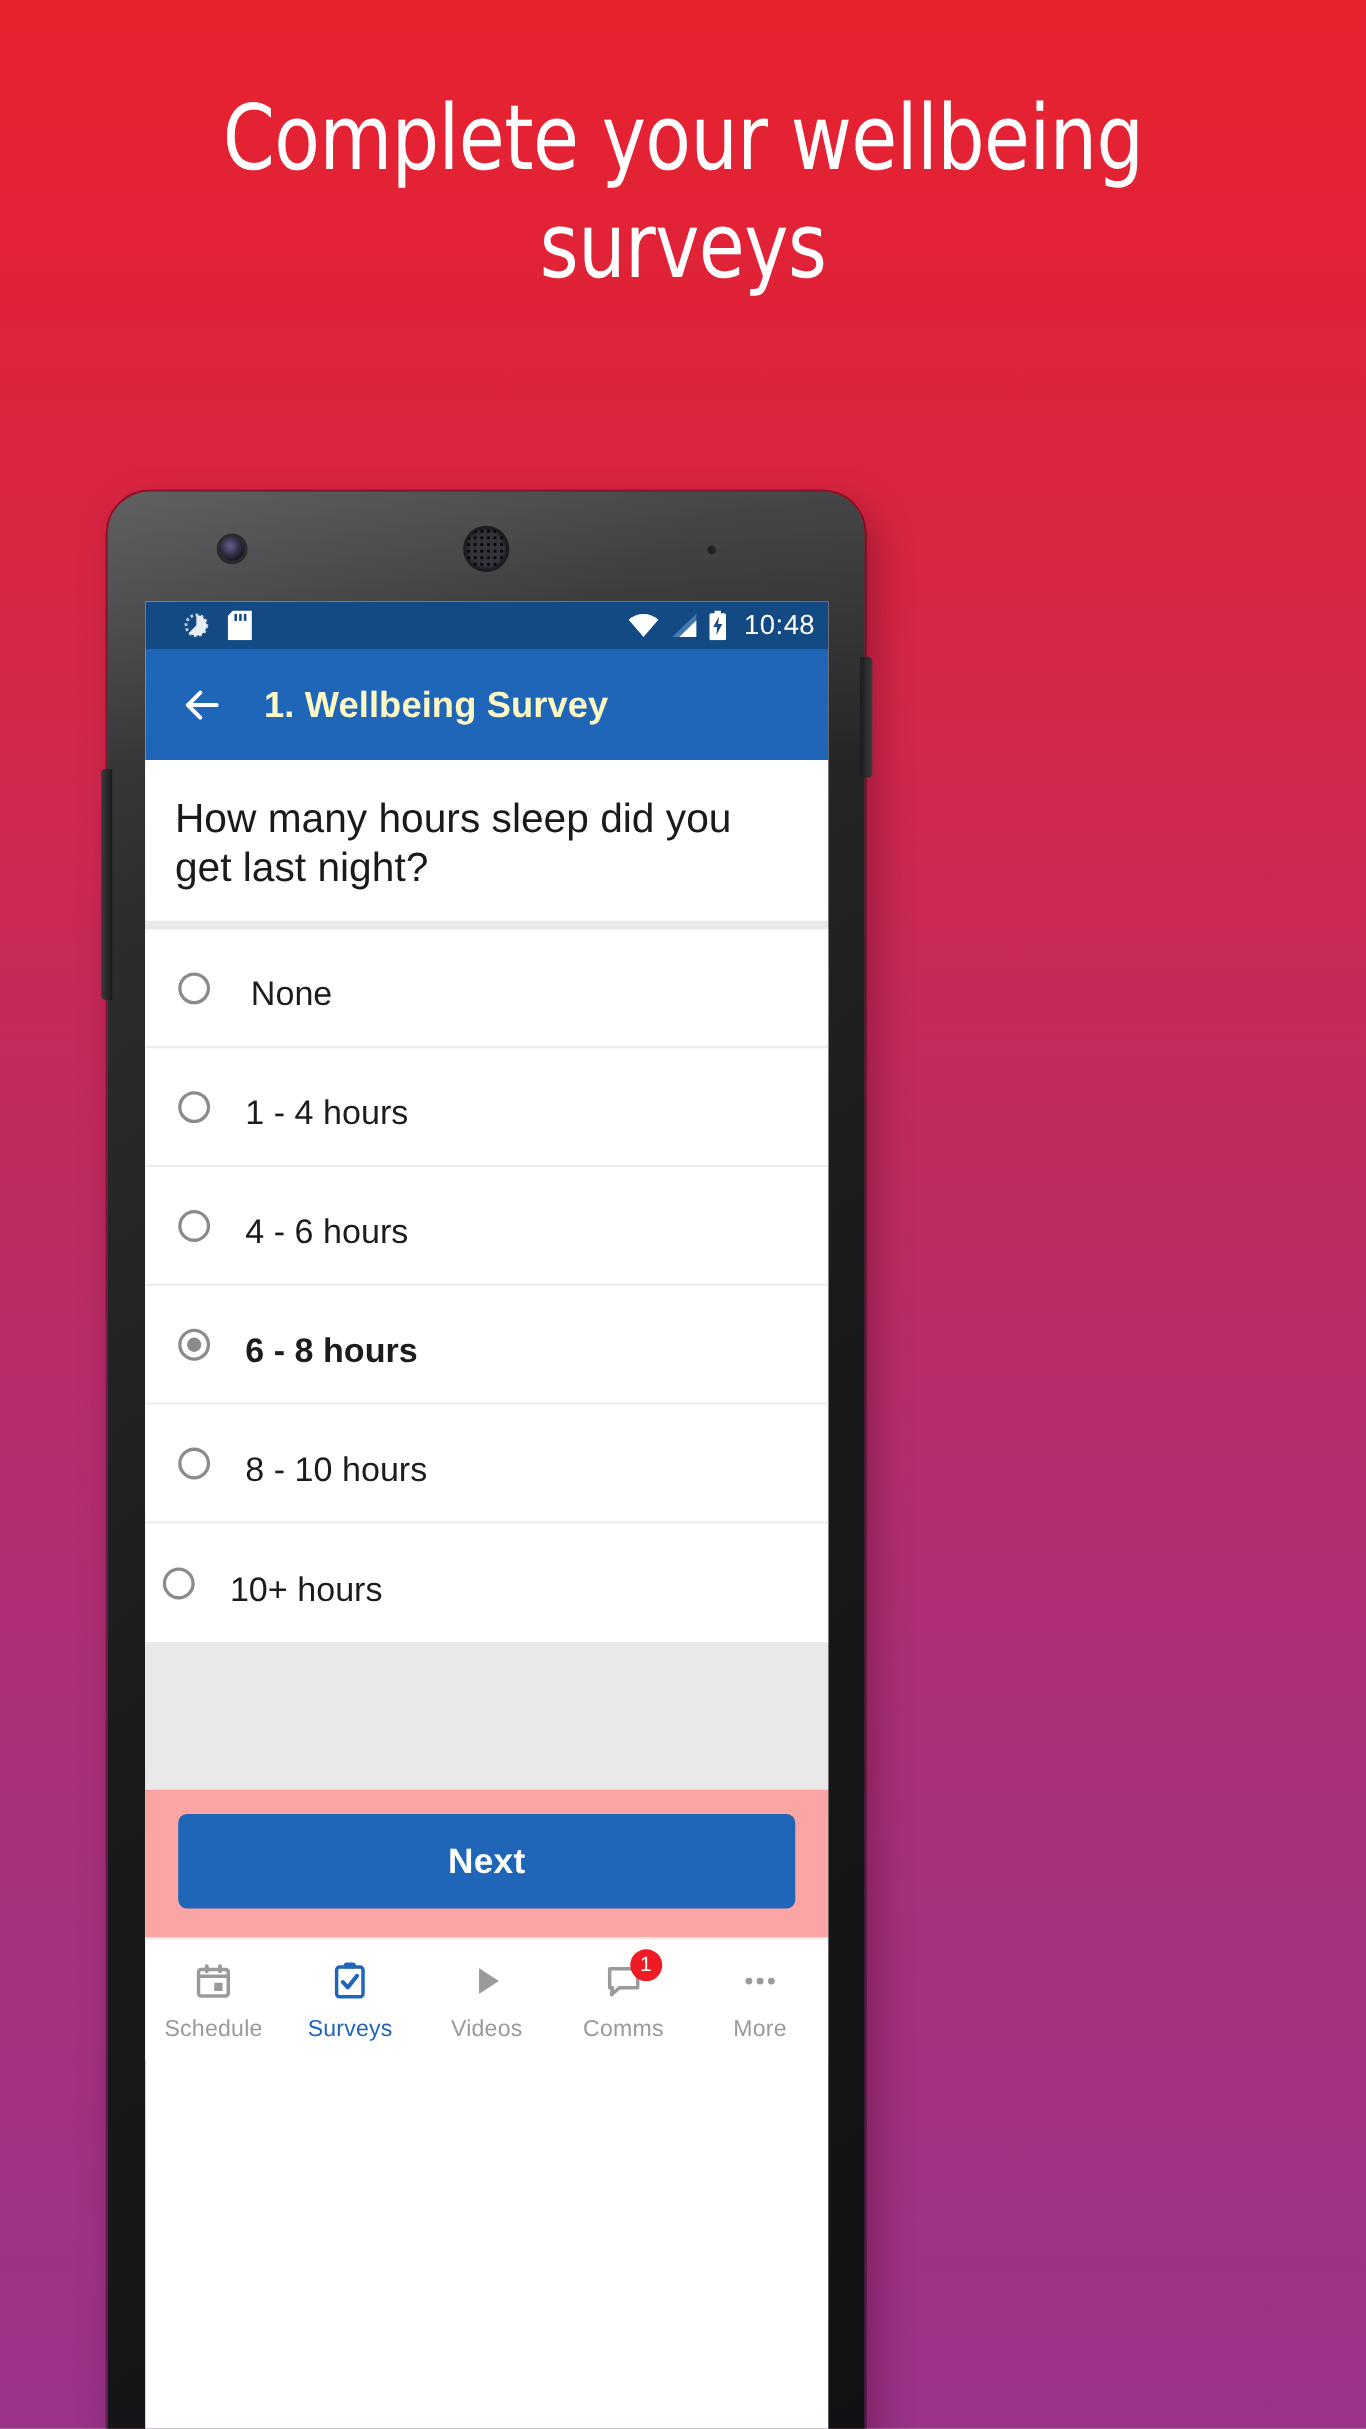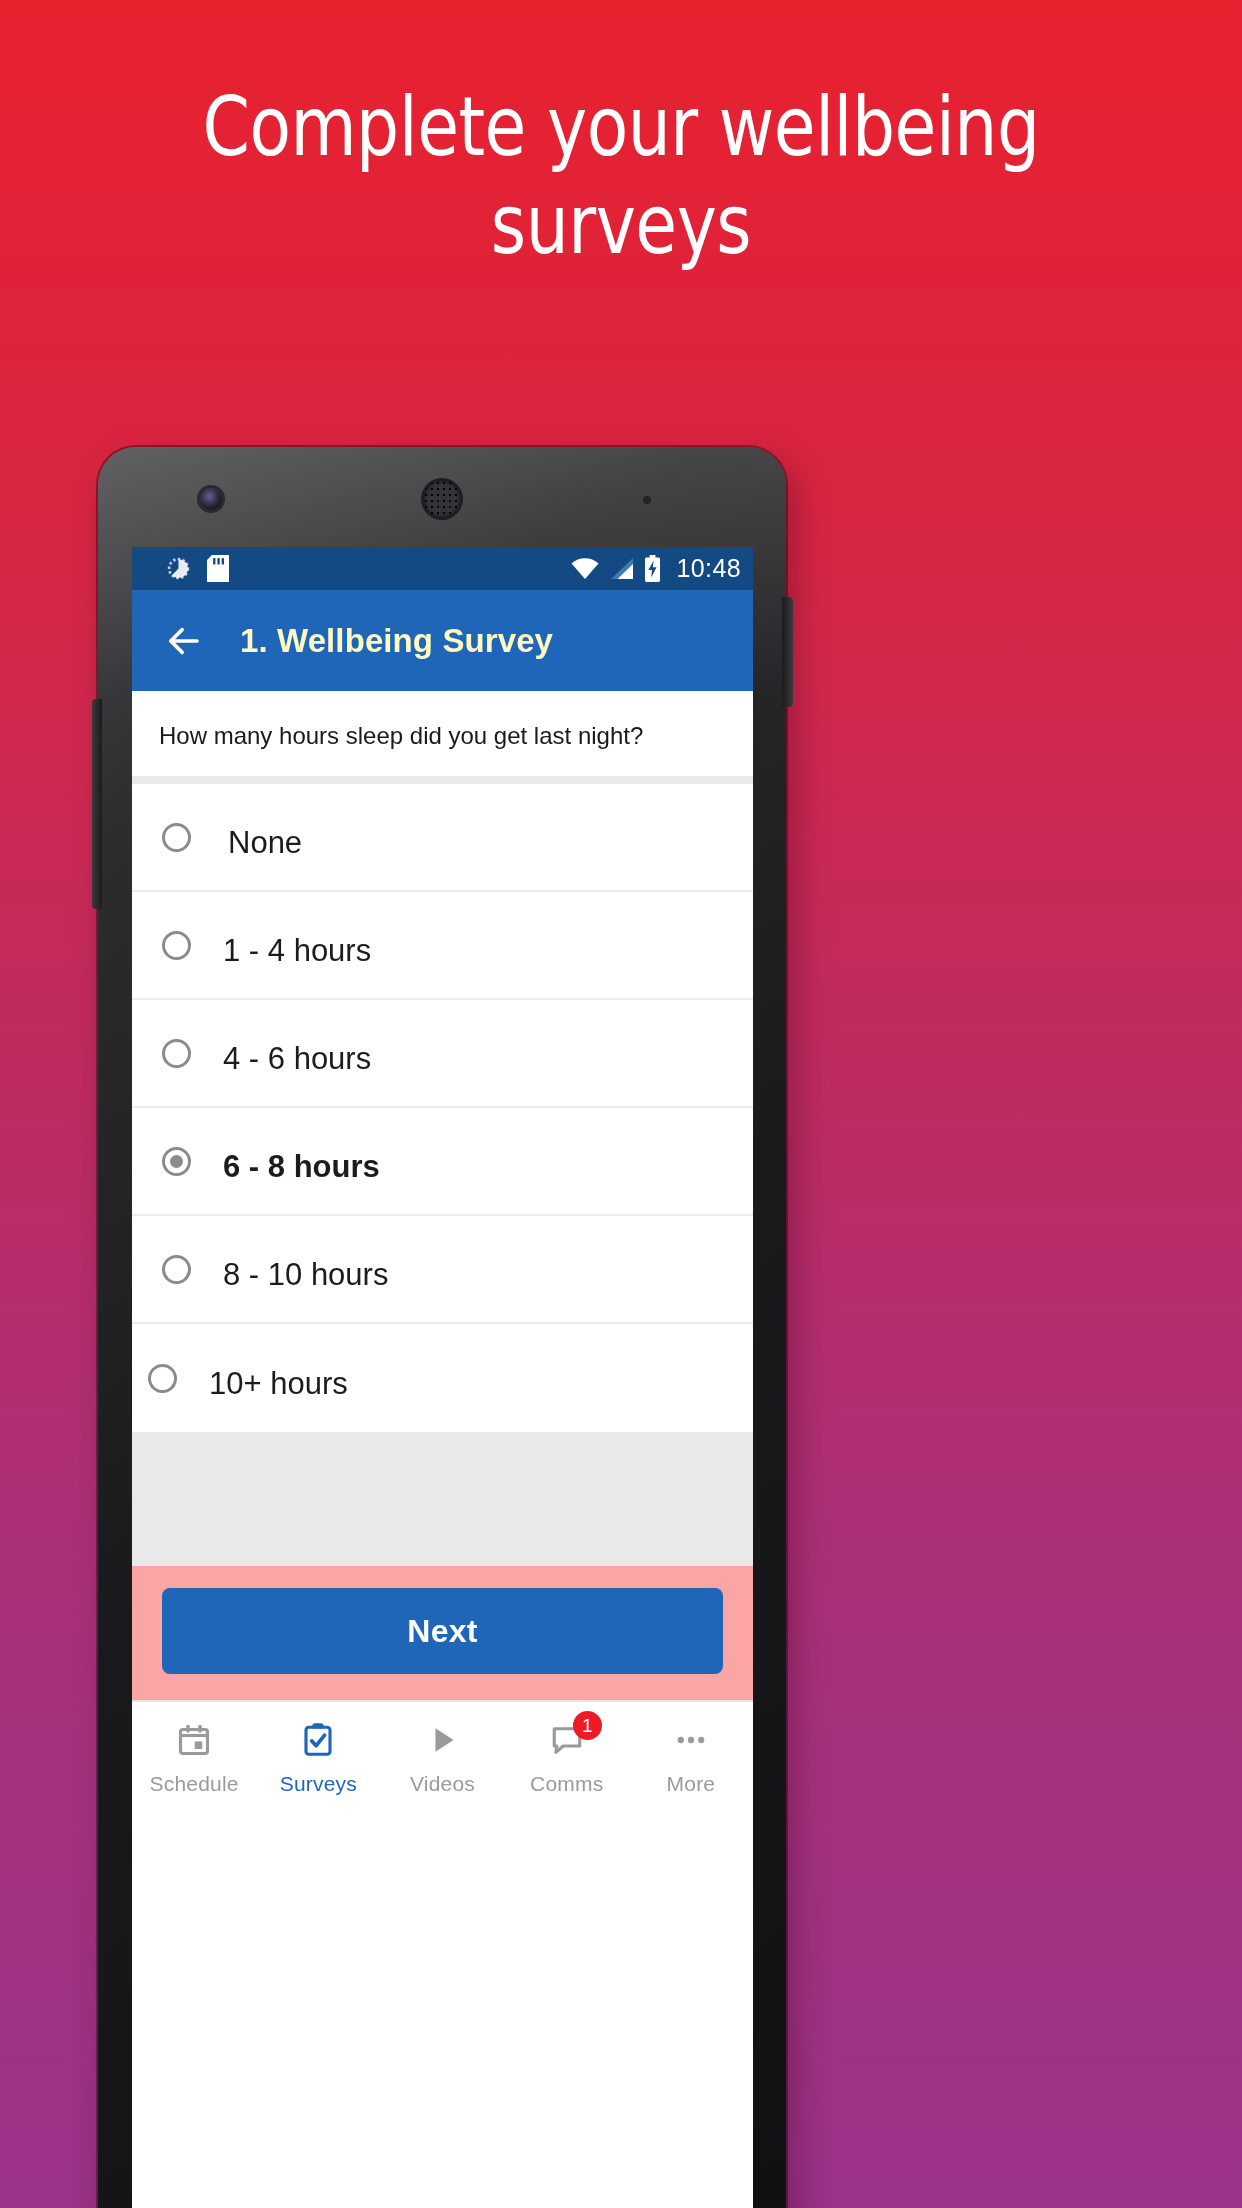--- a/index.html
+++ b/index.html
@@ -178,21 +178,21 @@
     letter-spacing: 0.1px;
     font-family: Liberation Sans, sans-serif;
   }
 
   
   .question-card {
     background: #ffffff;
     padding: 30px 27px 26px 27px;
   }
   .question-text {
-    font-size: 24px;
+    font-size: 37px;
     line-height: 1.22;
     color: #1a1a1a;
     font-weight: 400;
   }
 
   
   .options-wrap {
     background: #e9e9e9;
     padding: 8px 0 0 0;
   }

